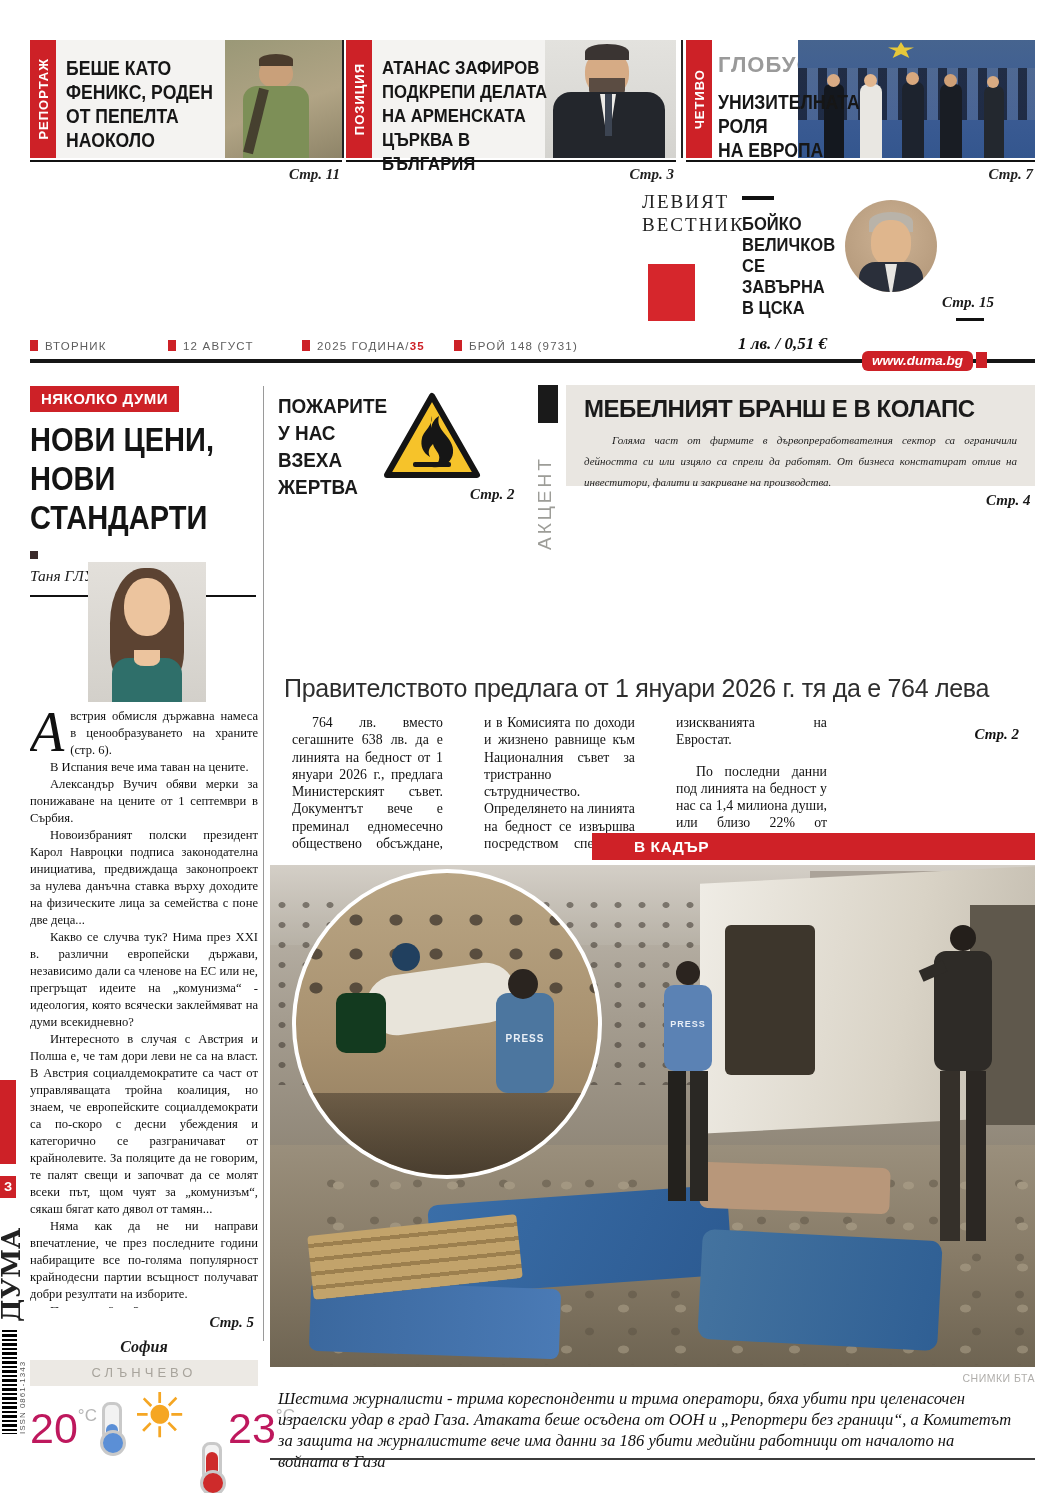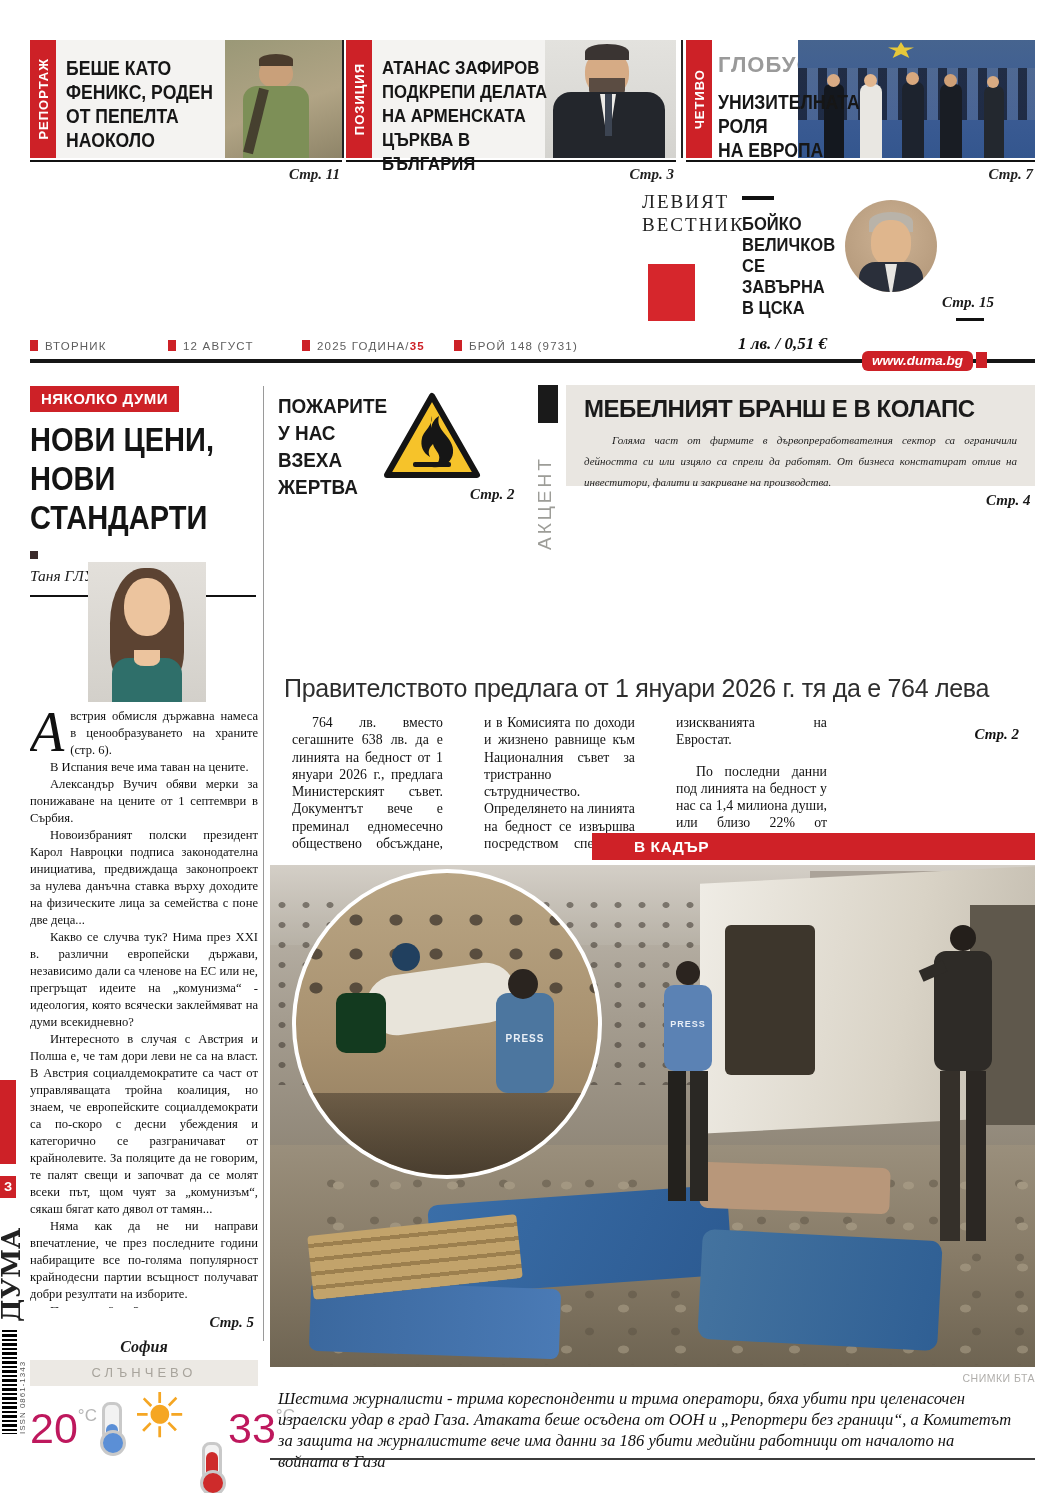--- a/index.html
+++ b/index.html
@@ -227,21 +227,21 @@
       <div class="abs" style="left:0;top:4px;"><span class="wnum">20</span><span class="wunit">°C</span></div>
       <div class="abs thermo" style="left:72px;top:8px;">
           <i style="height:14px;background:#5b8fd6;"></i>
           <b style="background:#5b8fd6;"></b>
         </div>
       <div class="abs sun" style="left:102px;top:-8px;">☀</div>
       <div class="abs thermo" style="left:172px;top:8px;">
           <i style="height:26px;background:#ce2b2b;"></i>
           <b style="background:#ce2b2b;"></b>
         </div>
-      <div class="abs" style="left:198px;top:4px;"><span class="wnum">33</span><span class="wunit">°C</span></div>
+      <div class="abs" style="left:198px;top:4px;"><span class="wnum">23</span><span class="wunit">°C</span></div>
     </div>
   </div>
 
   <div class="abs" style="left:263px;top:386px;width:1px;height:955px;background:#9a9a9a;"></div>
 
   <div class="abs fire-title pre condX" style="left:278px;top:392px;width:120px;transform:scaleX(.9);">ПОЖАРИТЕ
 У НАС
 ВЗЕХА
 ЖЕРТВА</div>
   <svg class="abs" style="left:382px;top:390px;" width="100" height="92" viewBox="0 0 100 92">

